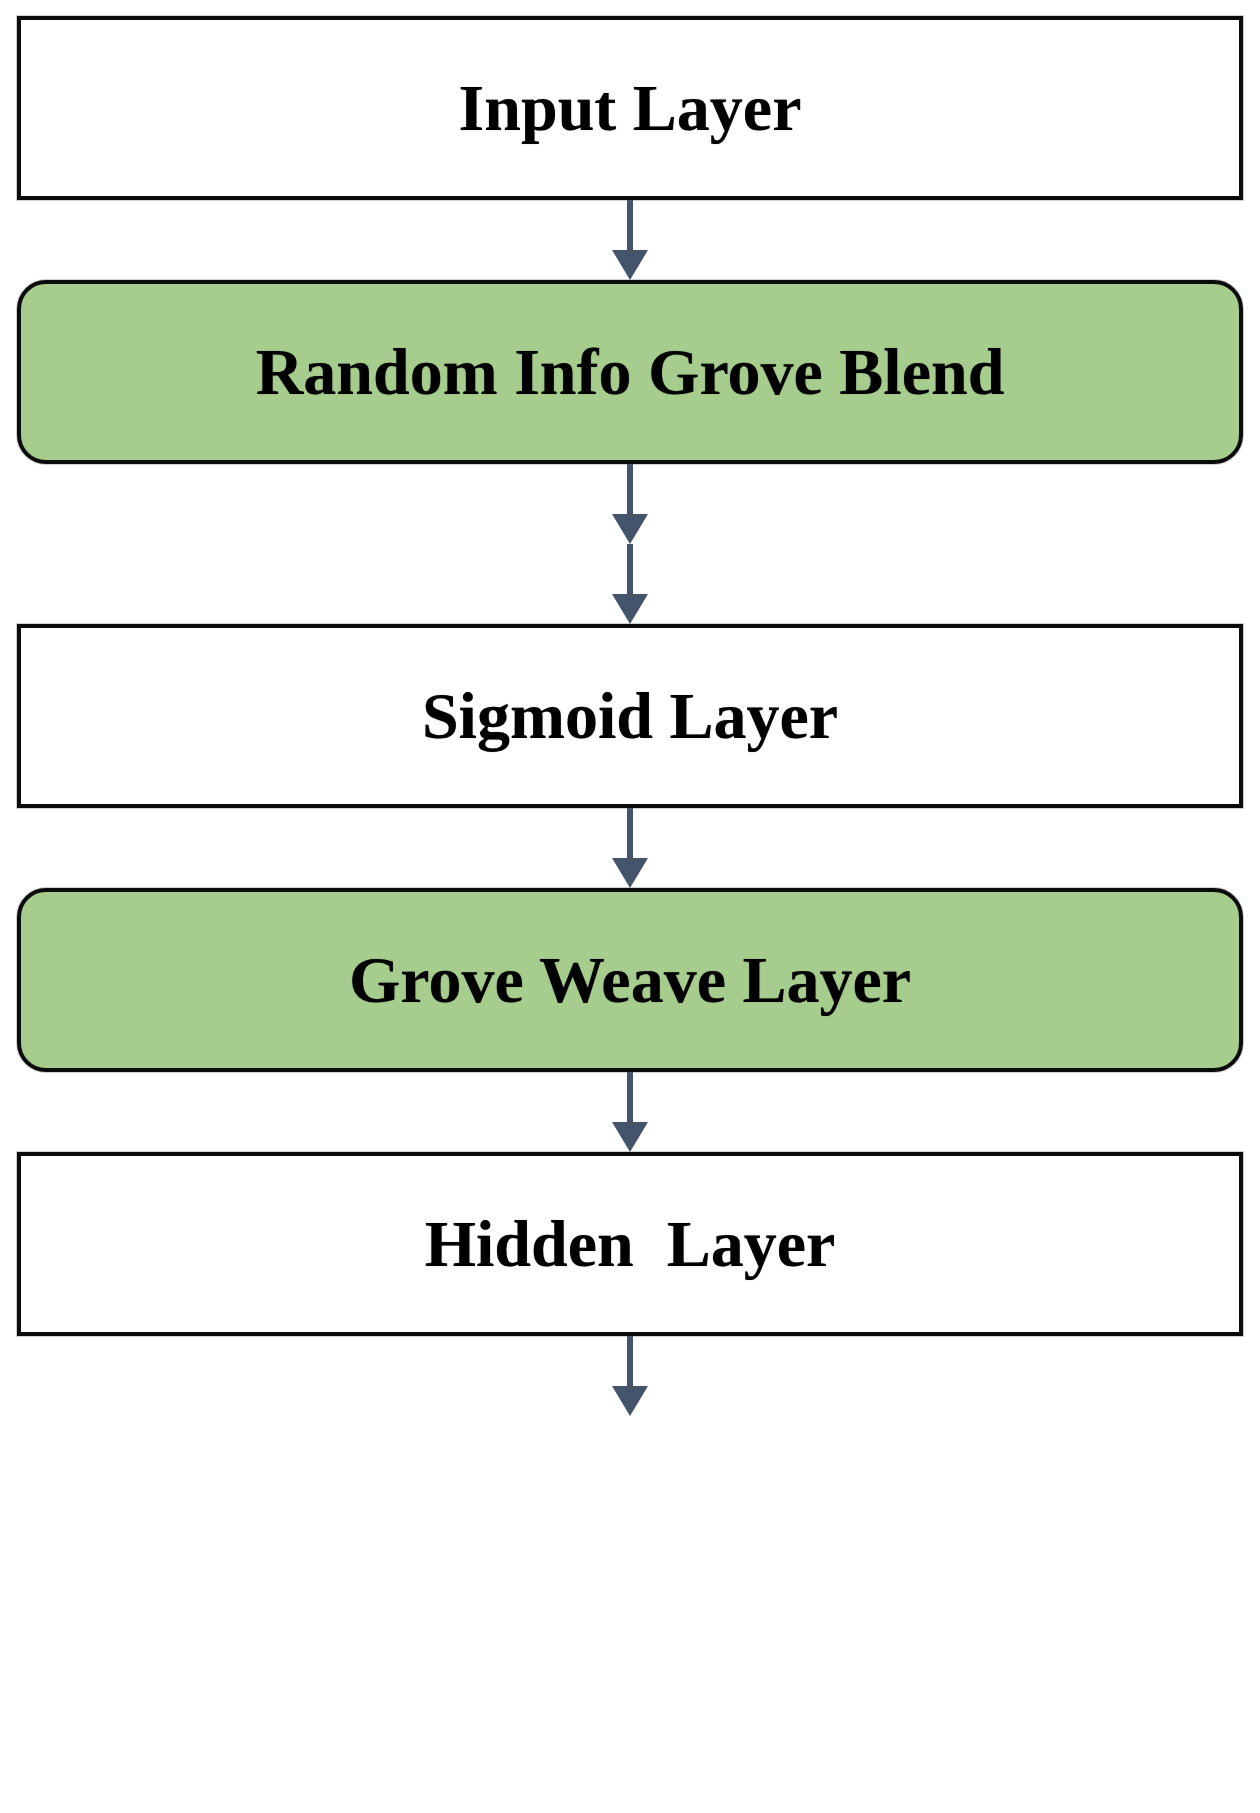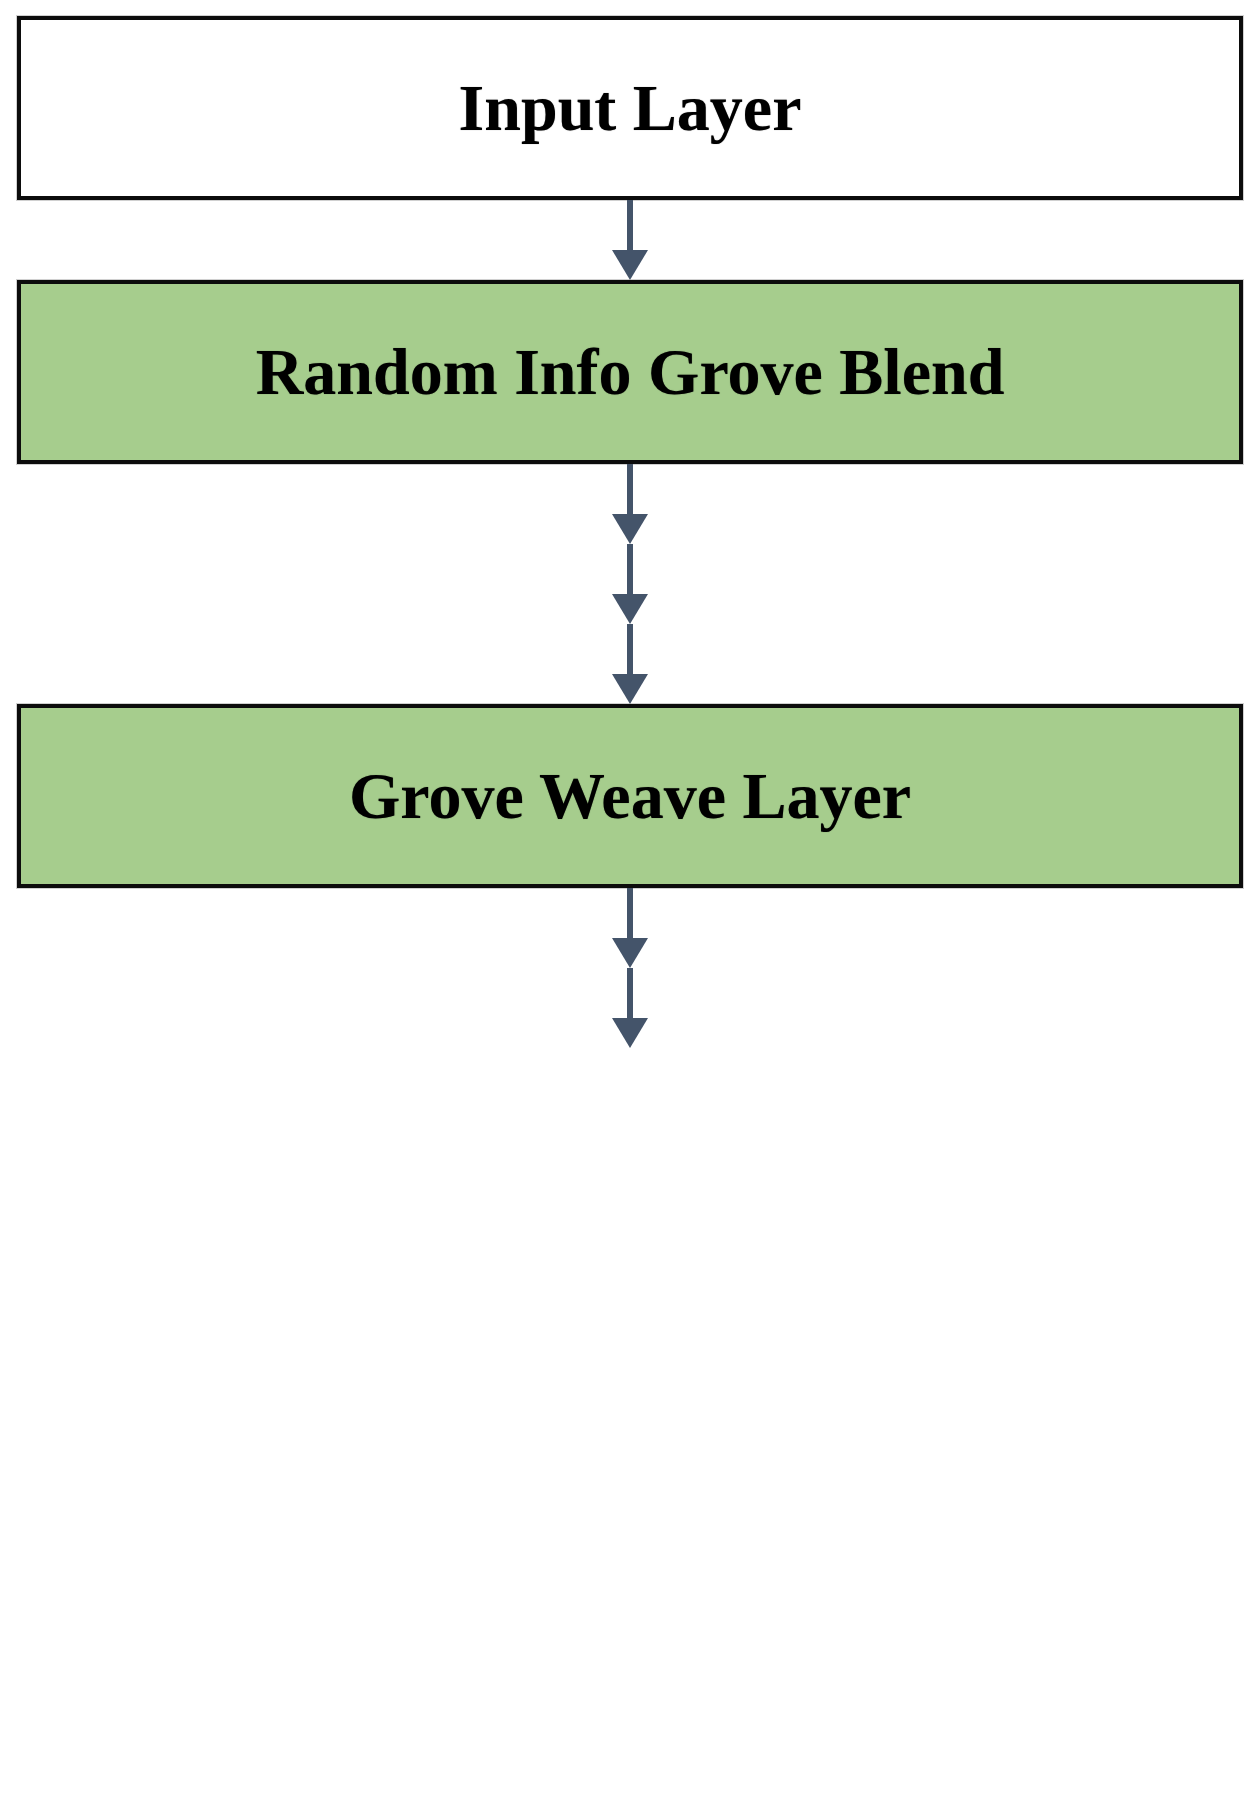--- a/index.html
+++ b/index.html
@@ -31,20 +31,21 @@
     border: 4px solid var(--border, #0c0c0c);
     background: var(--plain, #ffffff);
     display: flex;
     align-items: center;
     justify-content: center;
     flex: 0 0 auto;
     box-shadow: 0 0 0 1px rgba(120,120,120,0.35);
   }
   .node.green {
     background: var(--highlight, #a6cd8d);
+    border-radius: 29px;
   }
   .node .label {
     font-size: 66px;
     font-weight: 700;
     color: var(--text, #000000);
     line-height: 1;
     white-space: pre;
     text-align: center;
     text-shadow: 0 0 1px rgba(0,0,0,0.45);
   }
@@ -88,39 +89,45 @@
   </div>
 
 
   <div class="arrow">
     <svg width="44" height="80" viewBox="0 0 44 80" aria-hidden="true">
       <rect x="19" y="0" width="6" height="53" fill="currentColor"></rect>
       <polygon points="4,50 40,50 22,80" fill="currentColor"></polygon>
     </svg>
   </div>
 
+  <div class="node">
+    <span class="label">Sigmoid Layer</span>
+  </div>
 
   <div class="arrow">
     <svg width="44" height="80" viewBox="0 0 44 80" aria-hidden="true">
       <rect x="19" y="0" width="6" height="53" fill="currentColor"></rect>
       <polygon points="4,50 40,50 22,80" fill="currentColor"></polygon>
     </svg>
   </div>
 
   <div class="node green">
     <span class="label">Grove Weave Layer</span>
   </div>
 
   <div class="arrow">
     <svg width="44" height="80" viewBox="0 0 44 80" aria-hidden="true">
       <rect x="19" y="0" width="6" height="53" fill="currentColor"></rect>
       <polygon points="4,50 40,50 22,80" fill="currentColor"></polygon>
     </svg>
   </div>
 
+  <div class="node">
+    <span class="label">Hidden  Layer</span>
+  </div>
 
   <div class="arrow">
     <svg width="44" height="80" viewBox="0 0 44 80" aria-hidden="true">
       <rect x="19" y="0" width="6" height="53" fill="currentColor"></rect>
       <polygon points="4,50 40,50 22,80" fill="currentColor"></polygon>
     </svg>
   </div>
 
 
 </div>

